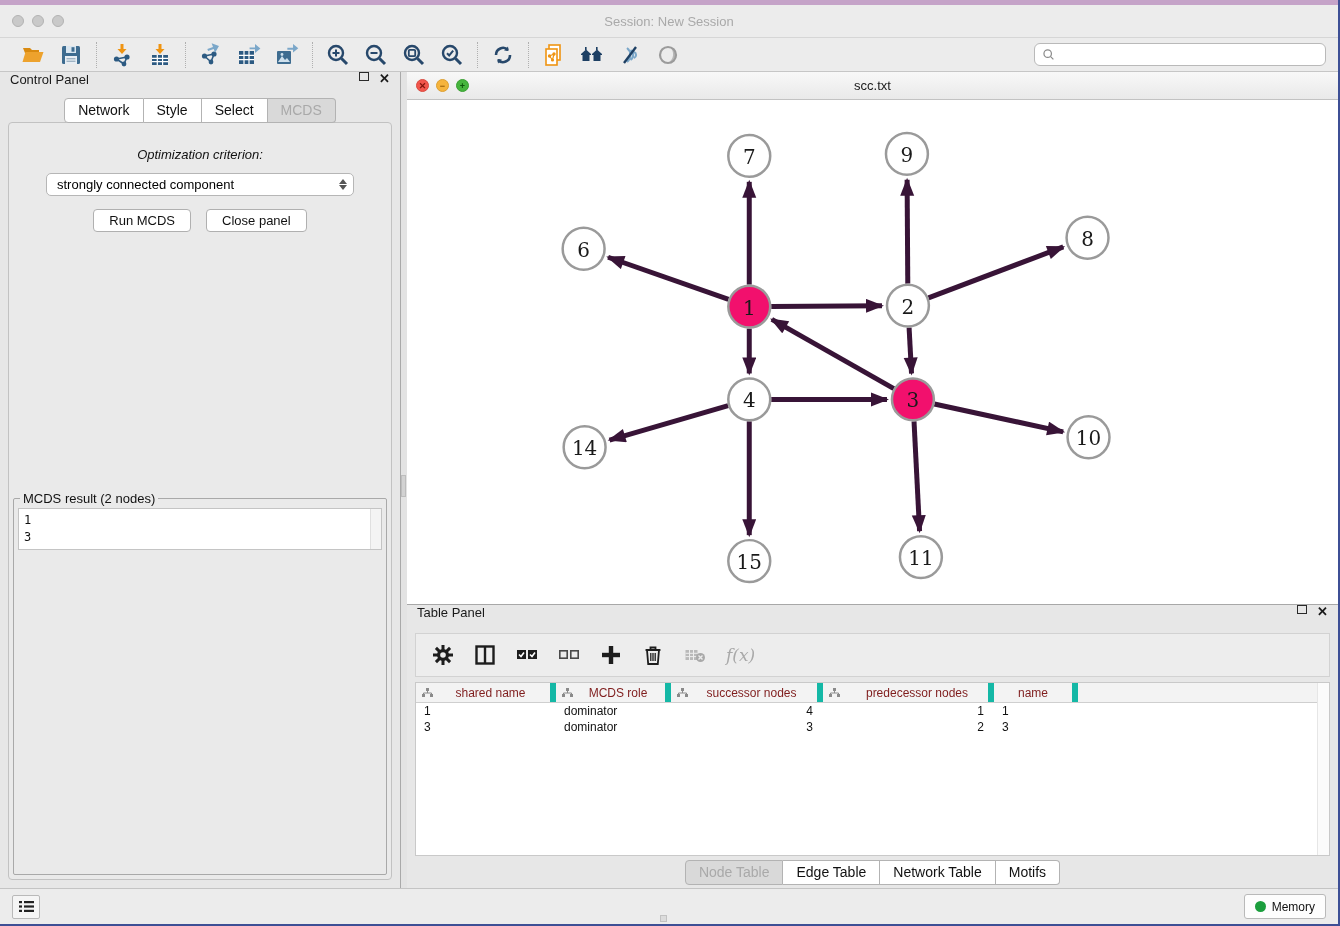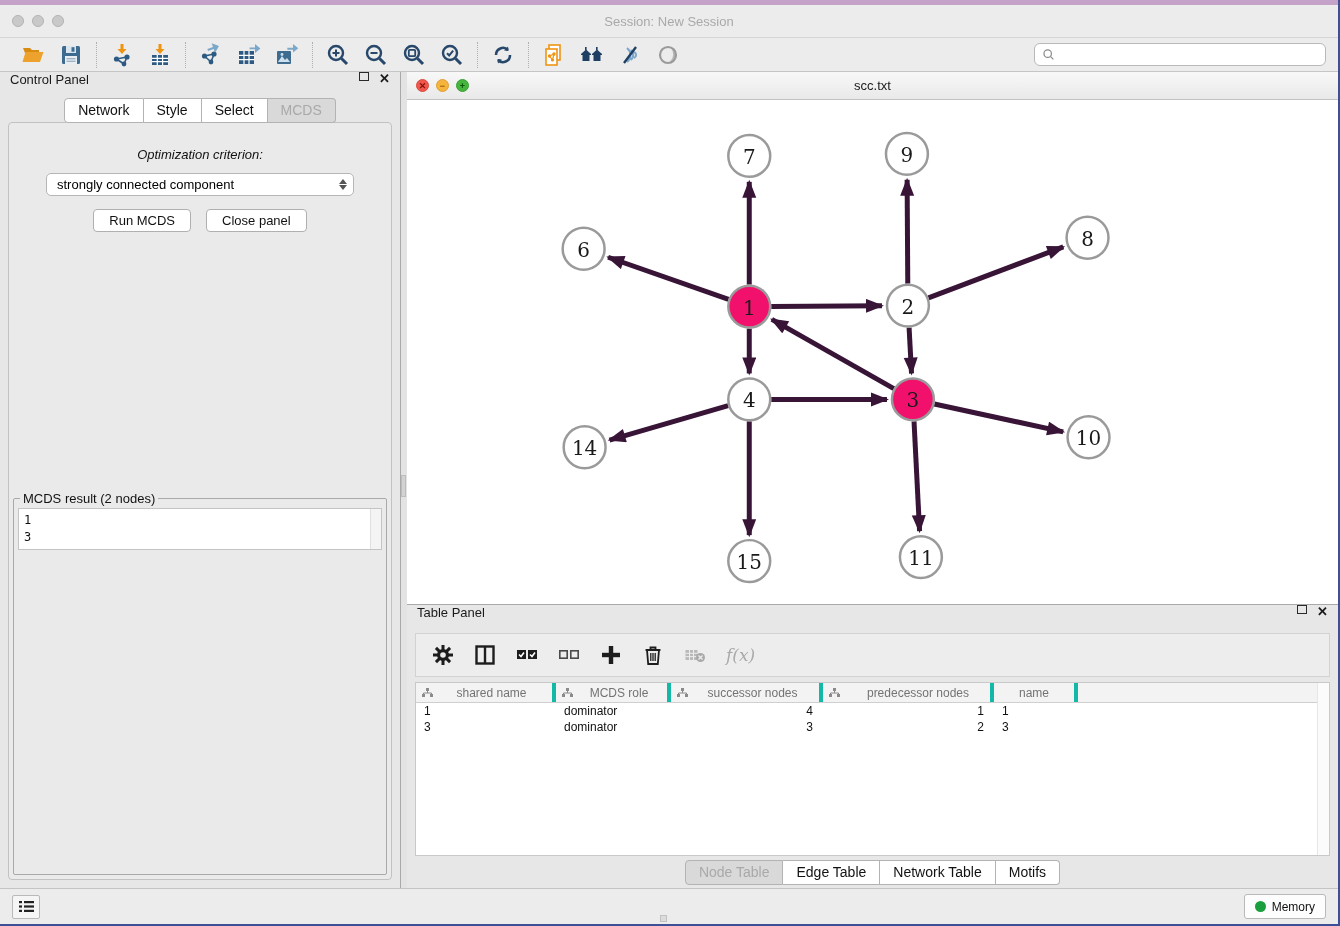--- a/index.html
+++ b/index.html
@@ -83,22 +83,22 @@
   
   .table-panel { flex:1; display:flex; flex-direction:column; background:#e7e7e7; min-height:0; }
   .tp-toolbar { height:44px; margin:2px 8px 0; background:#ededed; border:1px solid #d2d2d2;
                 display:flex; align-items:center; gap:20px; padding:0 16px; }
   .tp-btn { background:none; border:none; padding:0; display:flex; align-items:center; justify-content:center; cursor:default; }
   .tp-btn svg { width:22px; height:22px; }
   .fx-label { font-family:"DejaVu Serif", serif; font-style:italic; font-size:17px; color:#a9a9a9; }
   .tp-table-wrap { flex:1; margin:5px 8px 0; background:#fff; border:1px solid #c9c9c9; position:relative; overflow:hidden;
                    display:flex; flex-direction:column; }
   .thead { display:flex; height:20px; background:#f3f3f3; border-bottom:1px solid #cfcfcf; flex:none; }
-  .th { display:flex; align-items:center; gap:4px; border-right:4px solid #14b8a6; background:#f3f3f3;
-        font-size:12px; color:#737373; padding:0 6px; }
+  .th { display:flex; align-items:center; gap:4px; border-right:6px solid #14b8a6; background:#f3f3f3;
+        font-size:12px; color:#7f1d1d; padding:0 6px; }
   .th .th-label { flex:1; text-align:center; }
   .trow { display:flex; height:16px; align-items:center; font-size:12px; color:#111; flex:none; }
   .td { overflow:hidden; white-space:nowrap; }
   .tbl-vscroll { position:absolute; top:0; right:0; bottom:0; width:12px; background:#fbfbfb; border-left:1px solid #e6e6e6; }
   .tp-tabs { height:32px; display:flex; justify-content:center; align-items:center; flex:none; }
 
   
   .status-bar { height:36px; background:#ececec; border-top:1px solid #c4c4c4; display:flex; align-items:center; padding:8px 12px; }
   .list-btn { width:28px; height:24px; background:#f5f5f5; border:1px solid #b9b9b9; border-radius:2px;
               display:flex; align-items:center; justify-content:center; }

